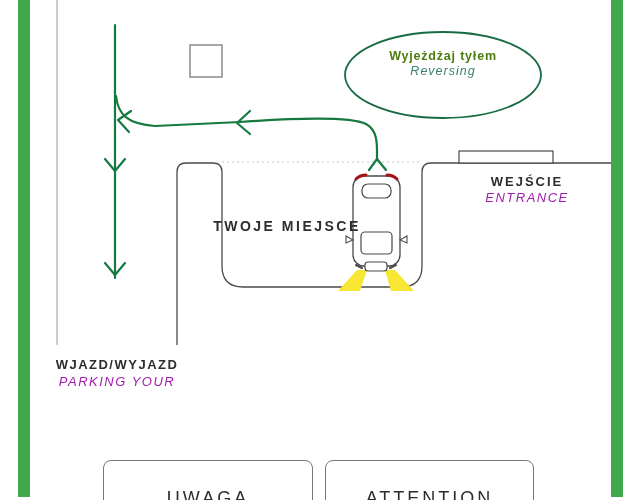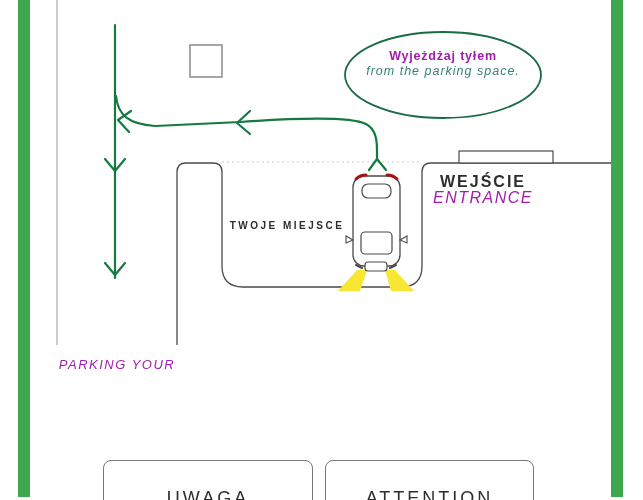--- a/index.html
+++ b/index.html
@@ -8,28 +8,28 @@
     position:relative; width:643px; height:500px;
     background:#ffffff; overflow:hidden;
   }
   .vbar { position:absolute; top:0; width:12px; height:497px; background:#3fa74d; }
   .vbar.left  { left:18px; }
   .vbar.right { left:611px; }
   svg.diagram { position:absolute; left:0; top:0; }
   .lbl { position:absolute; white-space:nowrap; transform:translateX(-50%); text-align:center; }
   .lbl .pl { color:#2d2d2d; font-weight:600; letter-spacing:2.5px; }
   .lbl .en { color:#a21caf; font-style:italic; letter-spacing:1.5px; }
-  .lbl-place { left:287px; top:217px; font-size:10px; line-height:18px; }
-  .lbl-entrance { left:483px; top:174px; font-size:16px; line-height:16px; }
+  .lbl-place { left:287px; top:217px; font-size:14px; line-height:18px; }
+  .lbl-entrance { left:527px; top:174px; font-size:13px; line-height:16px; }
   .lbl-gate { left:117px; top:356px; font-size:13px; line-height:17px; }
   .bubble-text {
     position:absolute; left:345px; top:49px; width:196px;
     text-align:center; font-size:12.5px; line-height:15px;
   }
-  .bubble-text .pl { color:#a21caf; font-weight:600; letter-spacing:0.8px; }
+  .bubble-text .pl { color:#4d7c0f; font-weight:600; letter-spacing:0.8px; }
   .bubble-text .en { color:#3a8273; font-style:italic; letter-spacing:1px; }
   .notice {
     position:absolute; top:460px; height:60px;
     border:1px solid #777; border-radius:8px; background:#fff;
     display:flex; justify-content:center; align-items:flex-start;
   }
   .notice.pl { left:103px; width:210px; }
   .notice.en { left:325px; width:209px; }
   .notice .title {
     margin-top:27px; font-size:18px; letter-spacing:3px; color:#2d2d2d;
@@ -90,33 +90,34 @@
       </g>
       <g stroke="#4a4a4a" stroke-width="2" stroke-linecap="round">
         <path d="M 356 265 L 362 268"></path>
         <path d="M 396 265 L 390 268"></path>
       </g>
     </g>
   </svg>
 
   <div class="bubble-text">
     <div class="pl">Wyjeżdżaj tyłem</div>
-    <div class="en">from the parking space.</div>
+    <div class="en">Reversing</div>
   </div>
 
   <div class="lbl lbl-place">
     <div class="pl">TWOJE MIEJSCE</div>
   </div>
 
   <div class="lbl lbl-entrance">
     <div class="pl" style="letter-spacing:2px;">WEJŚCIE</div>
     <div class="en">ENTRANCE</div>
   </div>
 
   <div class="lbl lbl-gate">
+    <div class="pl" style="letter-spacing:1.5px;">WJAZD/WYJAZD</div>
     <div class="en">PARKING YOUR</div>
   </div>
 
   <div class="notice pl">
     <div class="title">UWAGA</div>
   </div>
   <div class="notice en">
     <div class="title">ATTENTION</div>
   </div>
 

